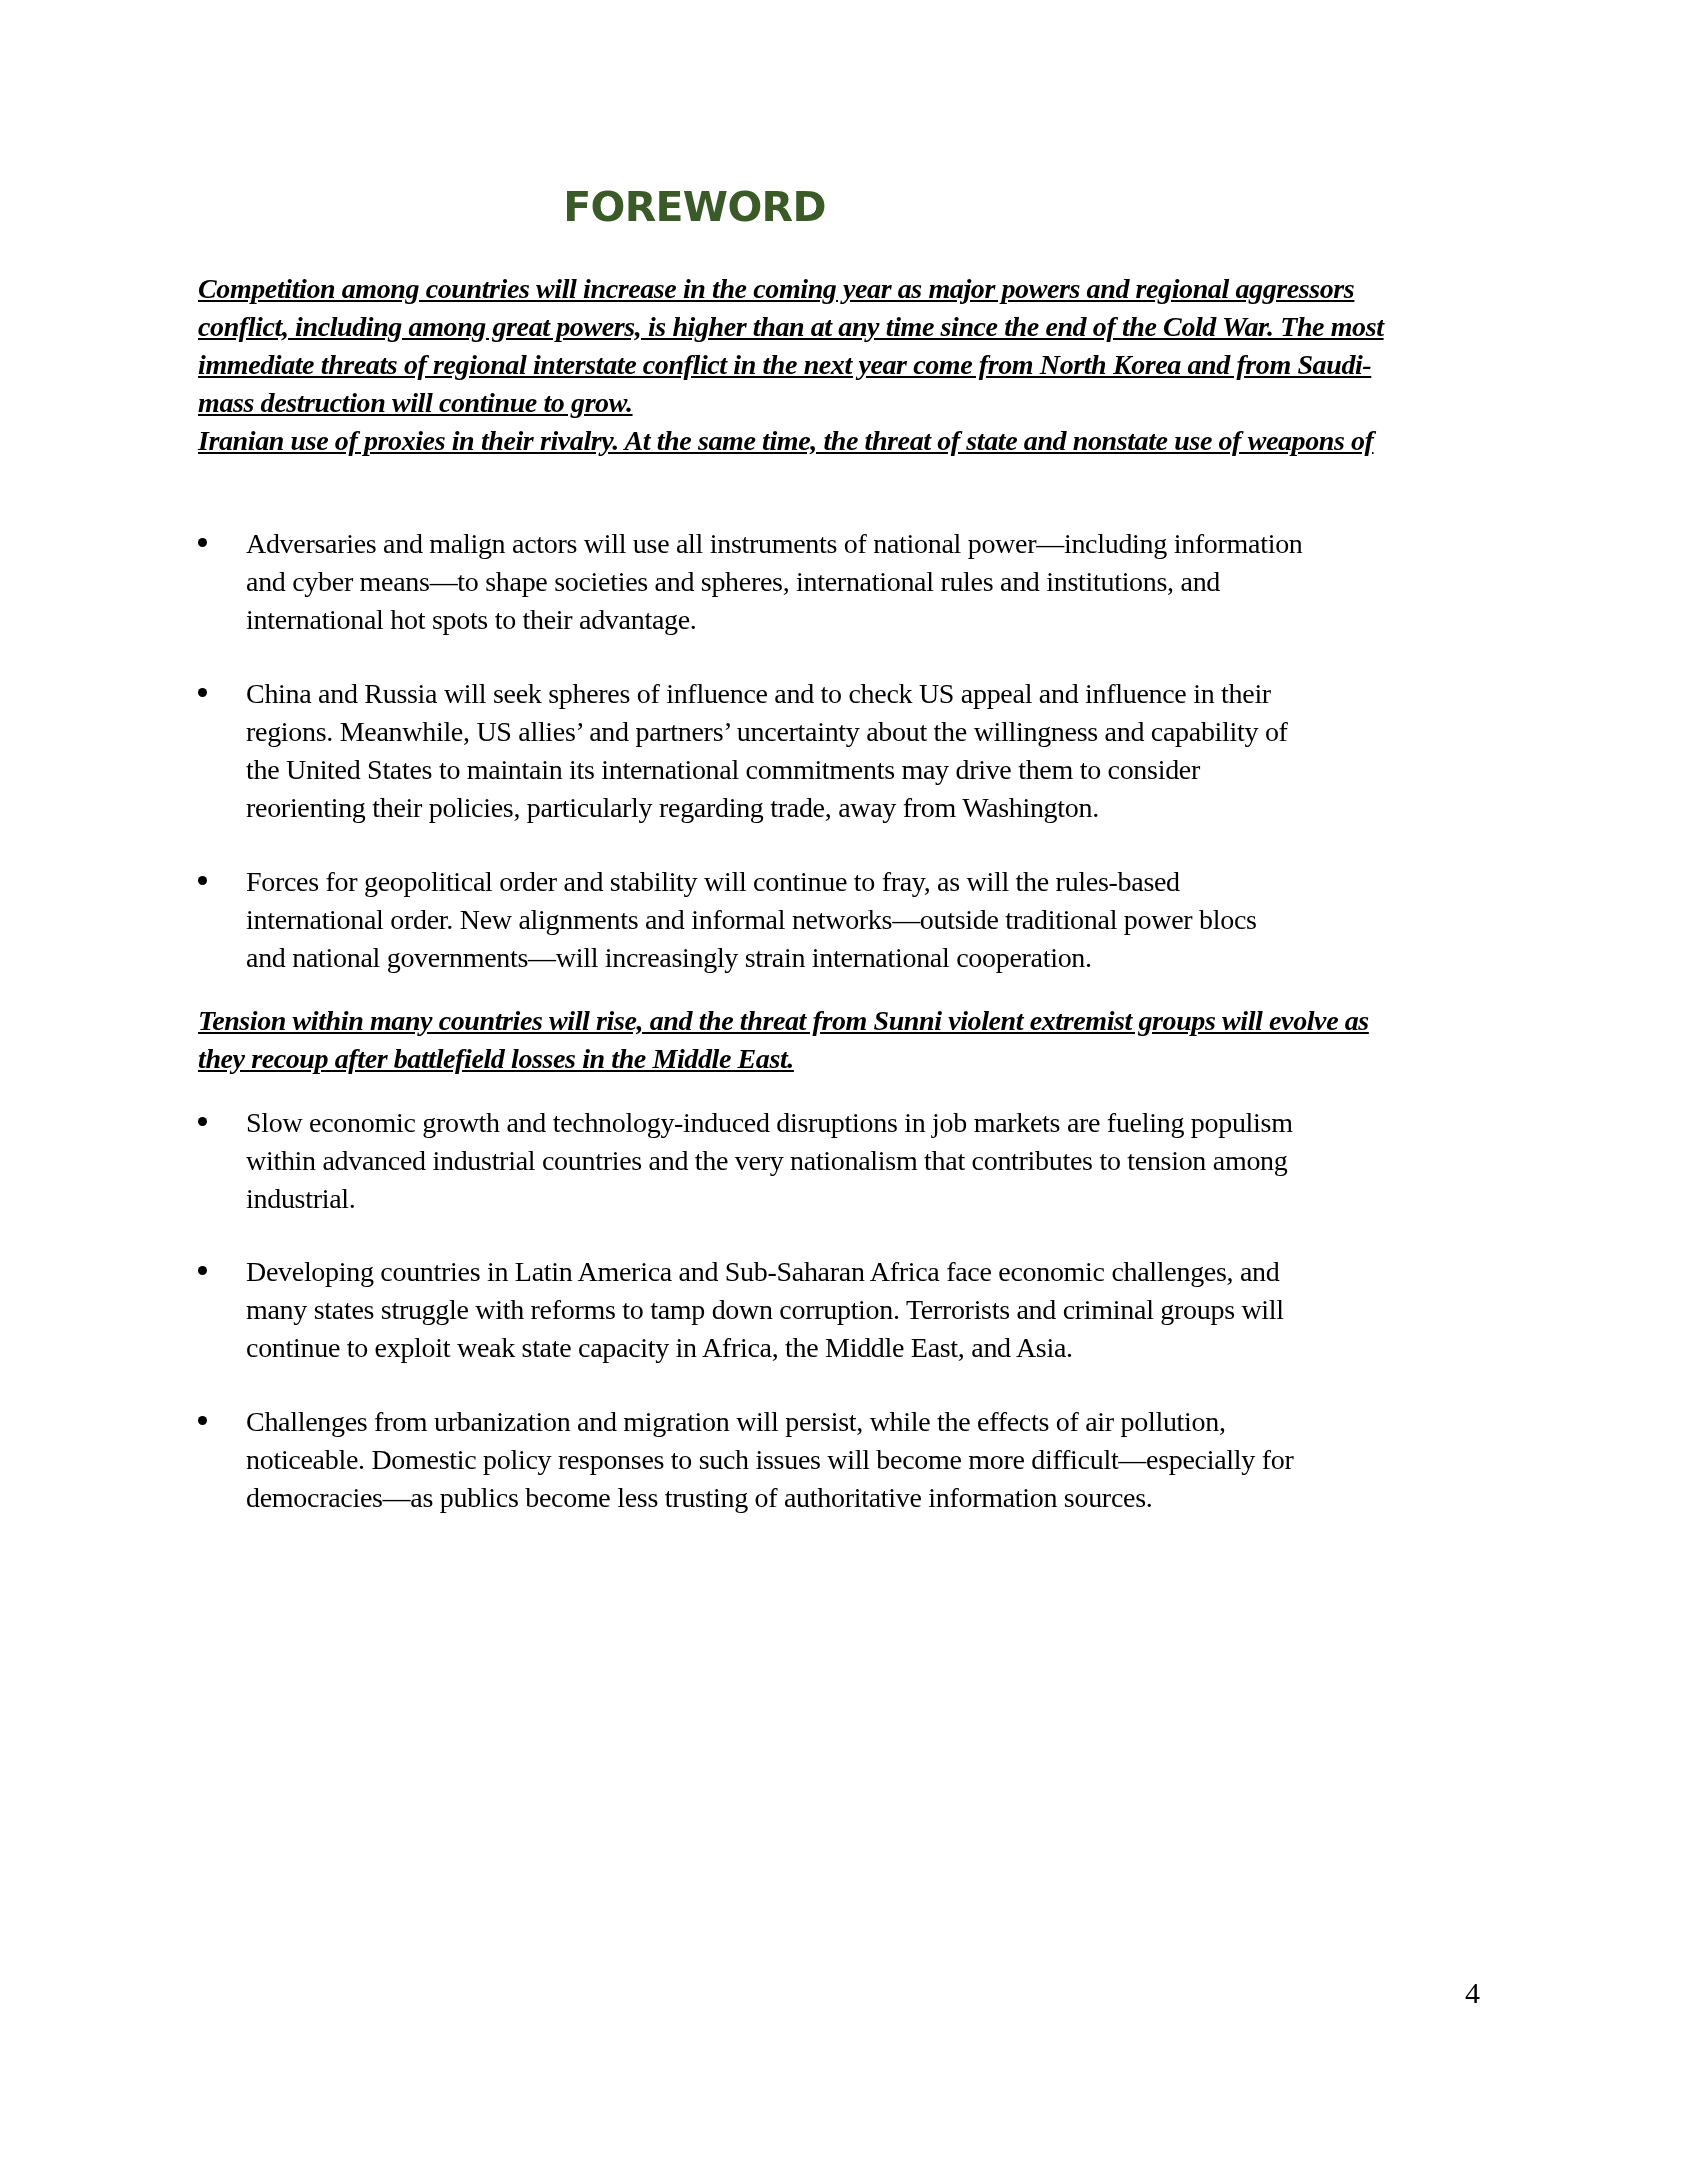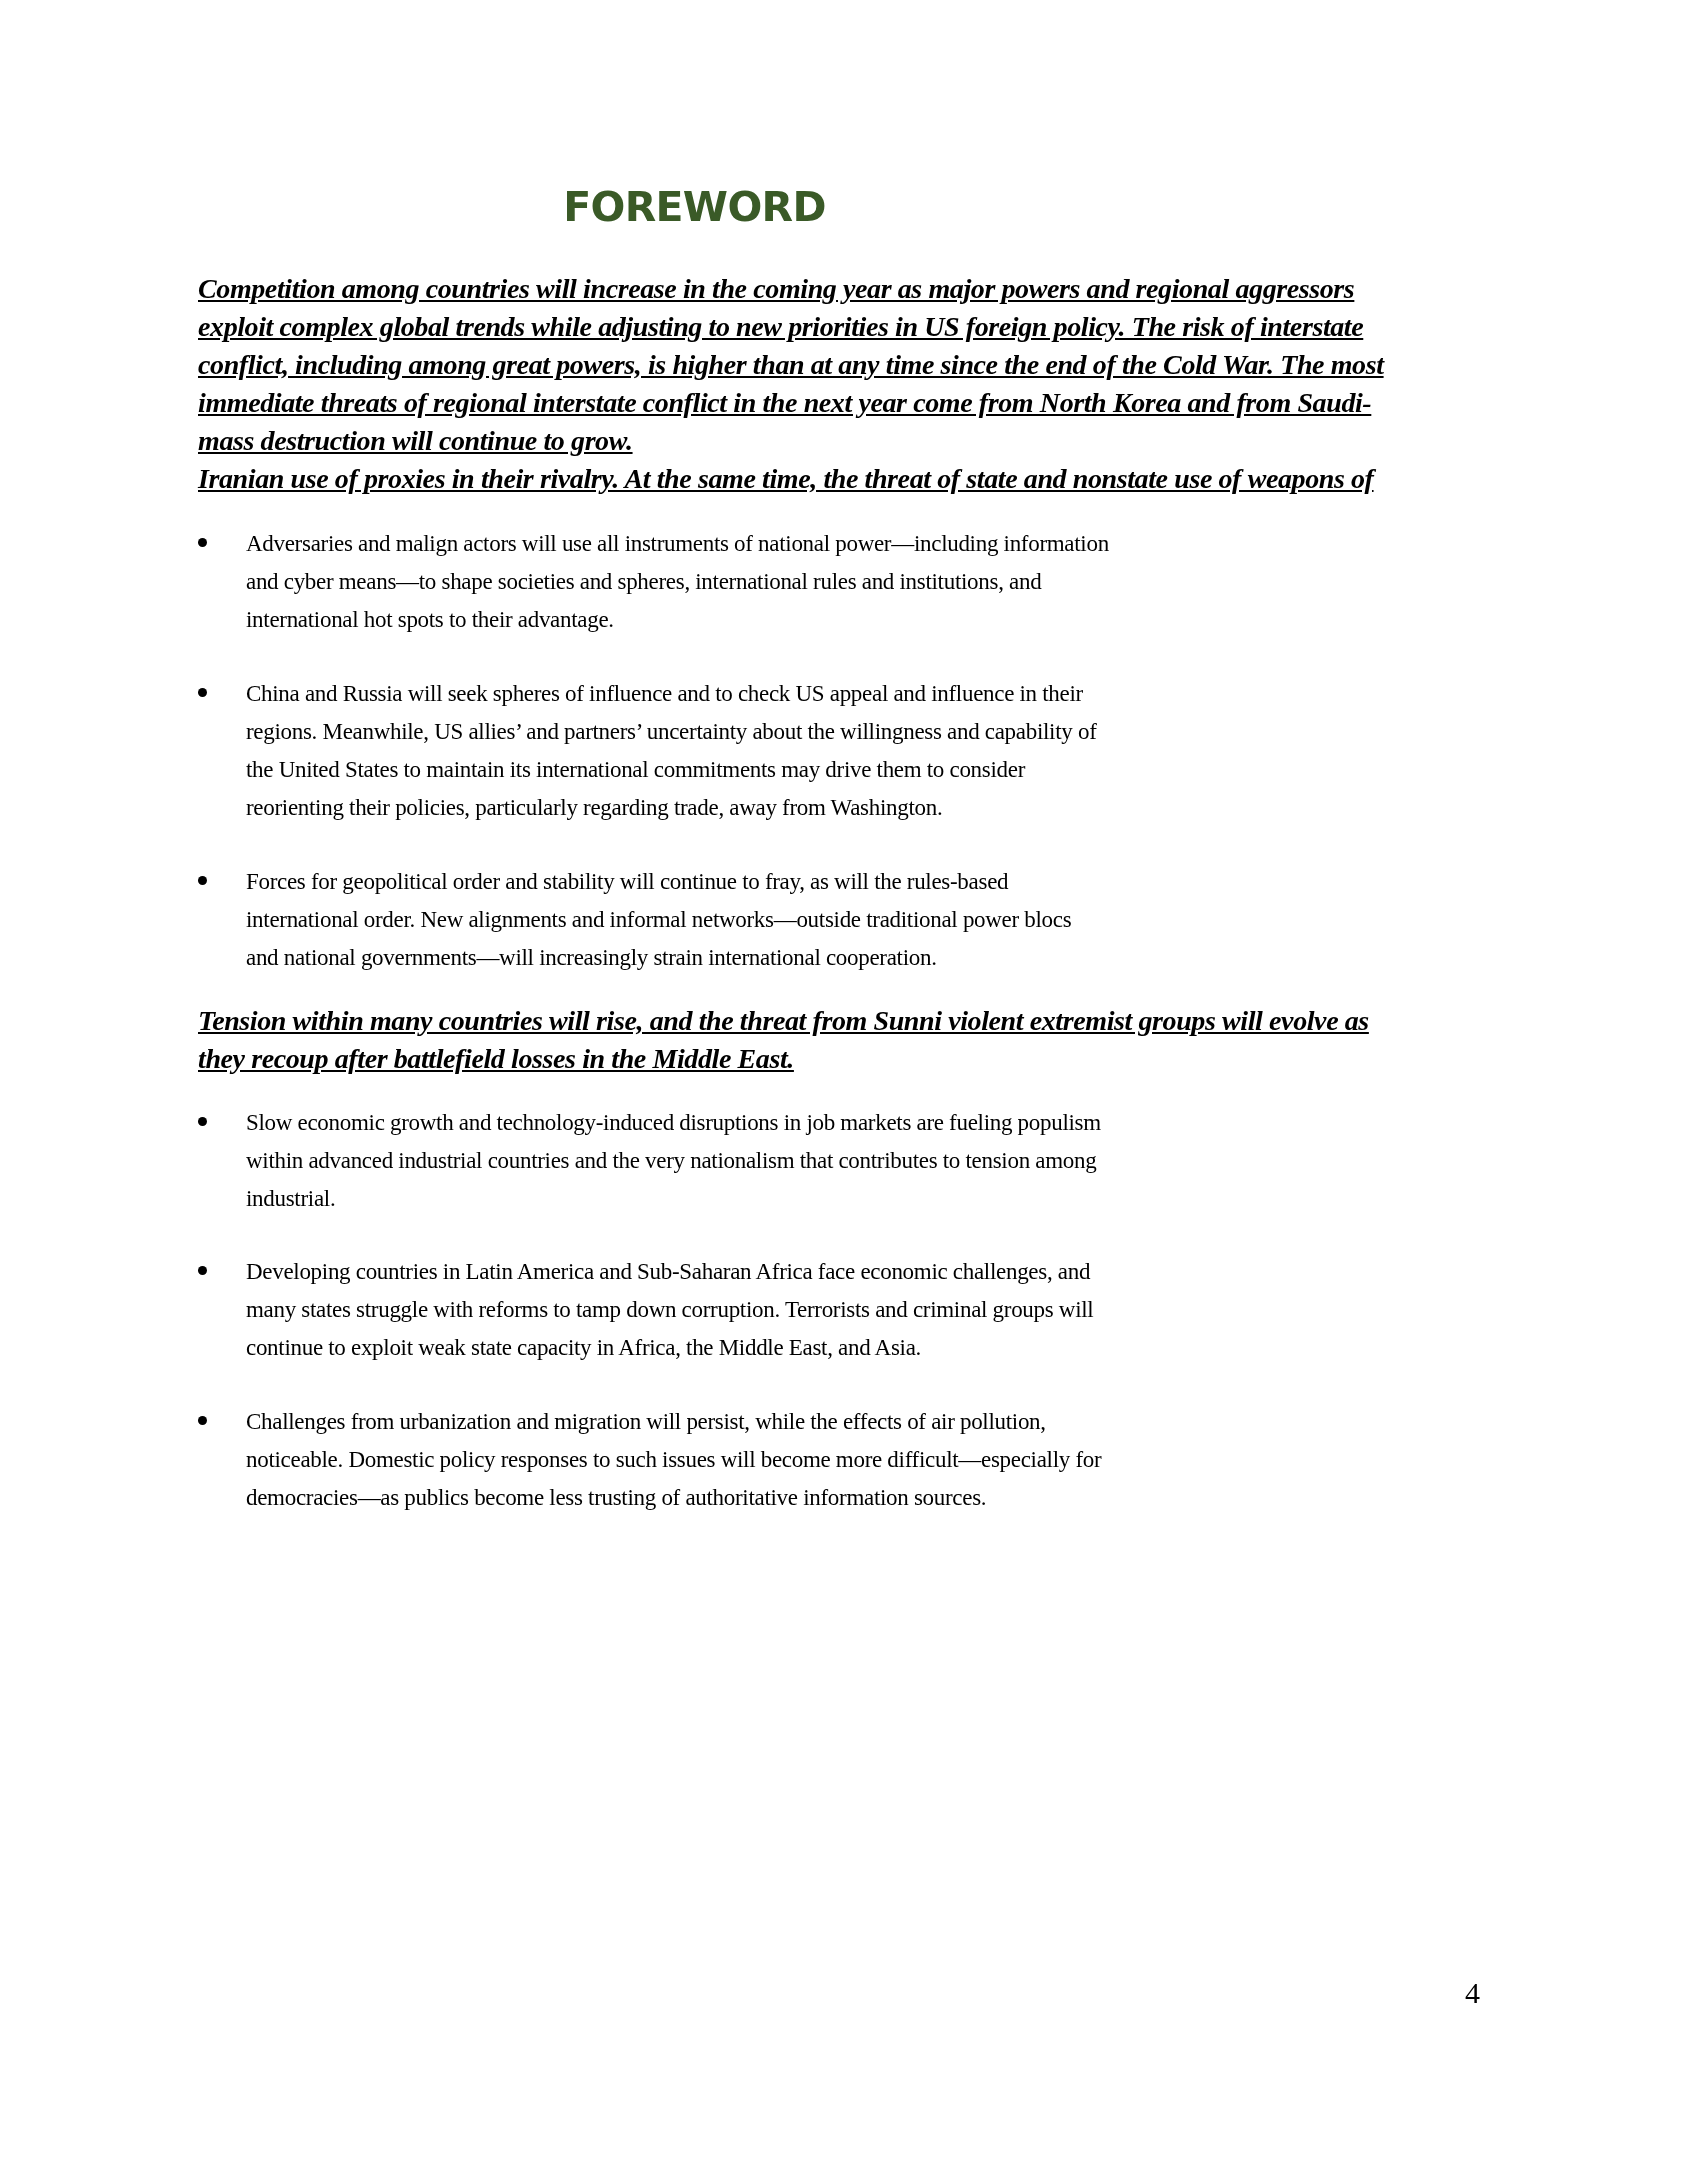--- a/index.html
+++ b/index.html
@@ -14,36 +14,35 @@
   .line {
     display: block; height: 38px; line-height: 38px; white-space: nowrap;
     font-family: "Liberation Serif", serif; font-size: 29px; color: #000;
   }
   .lead .line { font-weight: bold; font-style: italic; font-size: 28px; letter-spacing: -0.4px; text-decoration: underline; }
   .bullet { position: absolute; left: 198px; width: 1297px; }
   .bullet .dot {
     position: absolute; left: 0; top: 13.2px; width: 9.3px; height: 9.3px; border-radius: 50%; background: #000;
   }
   .bullet .lines { position: absolute; left: 48px; top: 0; width: 1250px; }
-  .bullet .line { font-size: 23px; letter-spacing: -0.3px; }
+  .bullet .line { font-size: 28px; letter-spacing: -0.3px; }
   .pagenum {
     position: absolute; left: 1465px; top: 1976px; font-family: "Liberation Serif", serif;
     font-size: 30px; color: #000; line-height: 33px;
   }
 </style>
 </head>
 <body>
 
 <div class="page">
 
   <h1 class="title" style="color: rgb(58, 90, 39);">FOREWORD</h1>
 
   <div class="block lead" style="top:270px;">
     <span class="line">Competition among countries will increase in the coming year as major powers and regional aggressors</span>
-    <span class="line">exploit complex global trends while adjusting to new priorities in US foreign policy.  The risk of interstate</span>
     <span class="line">conflict, including among great powers, is higher than at any time since the end of the Cold War.  The most</span>
     <span class="line">immediate threats of regional interstate conflict in the next year come from North Korea and from Saudi-</span>
     <span class="line">mass destruction will continue to grow.</span>
     <span class="line">Iranian use of proxies in their rivalry.  At the same time, the threat of state and nonstate use of weapons of</span>
   </div>
 
   <div class="bullet" style="top:525px;">
     <span class="dot"></span>
     <div class="lines">
       <span class="line">Adversaries and malign actors will use all instruments of national power—including information</span>

